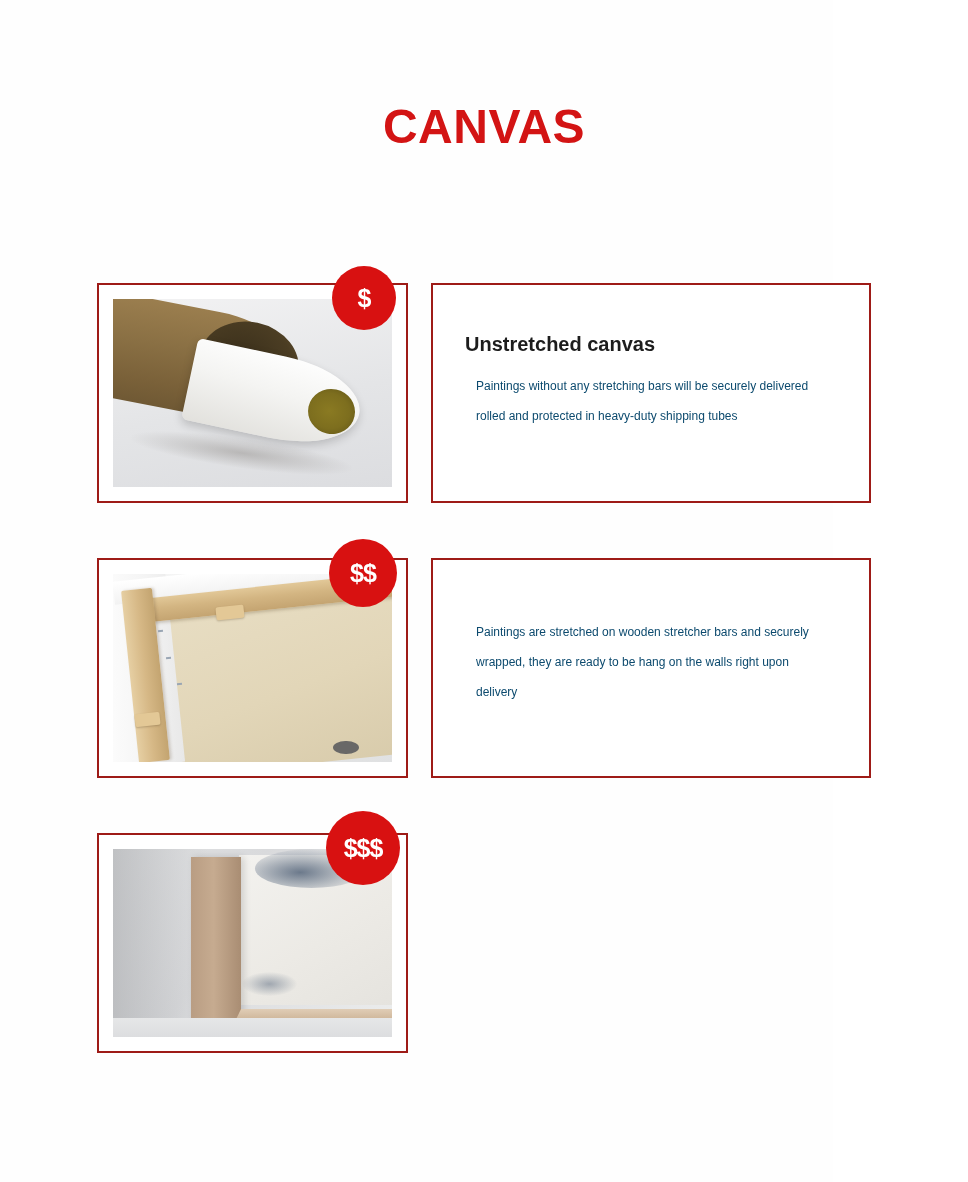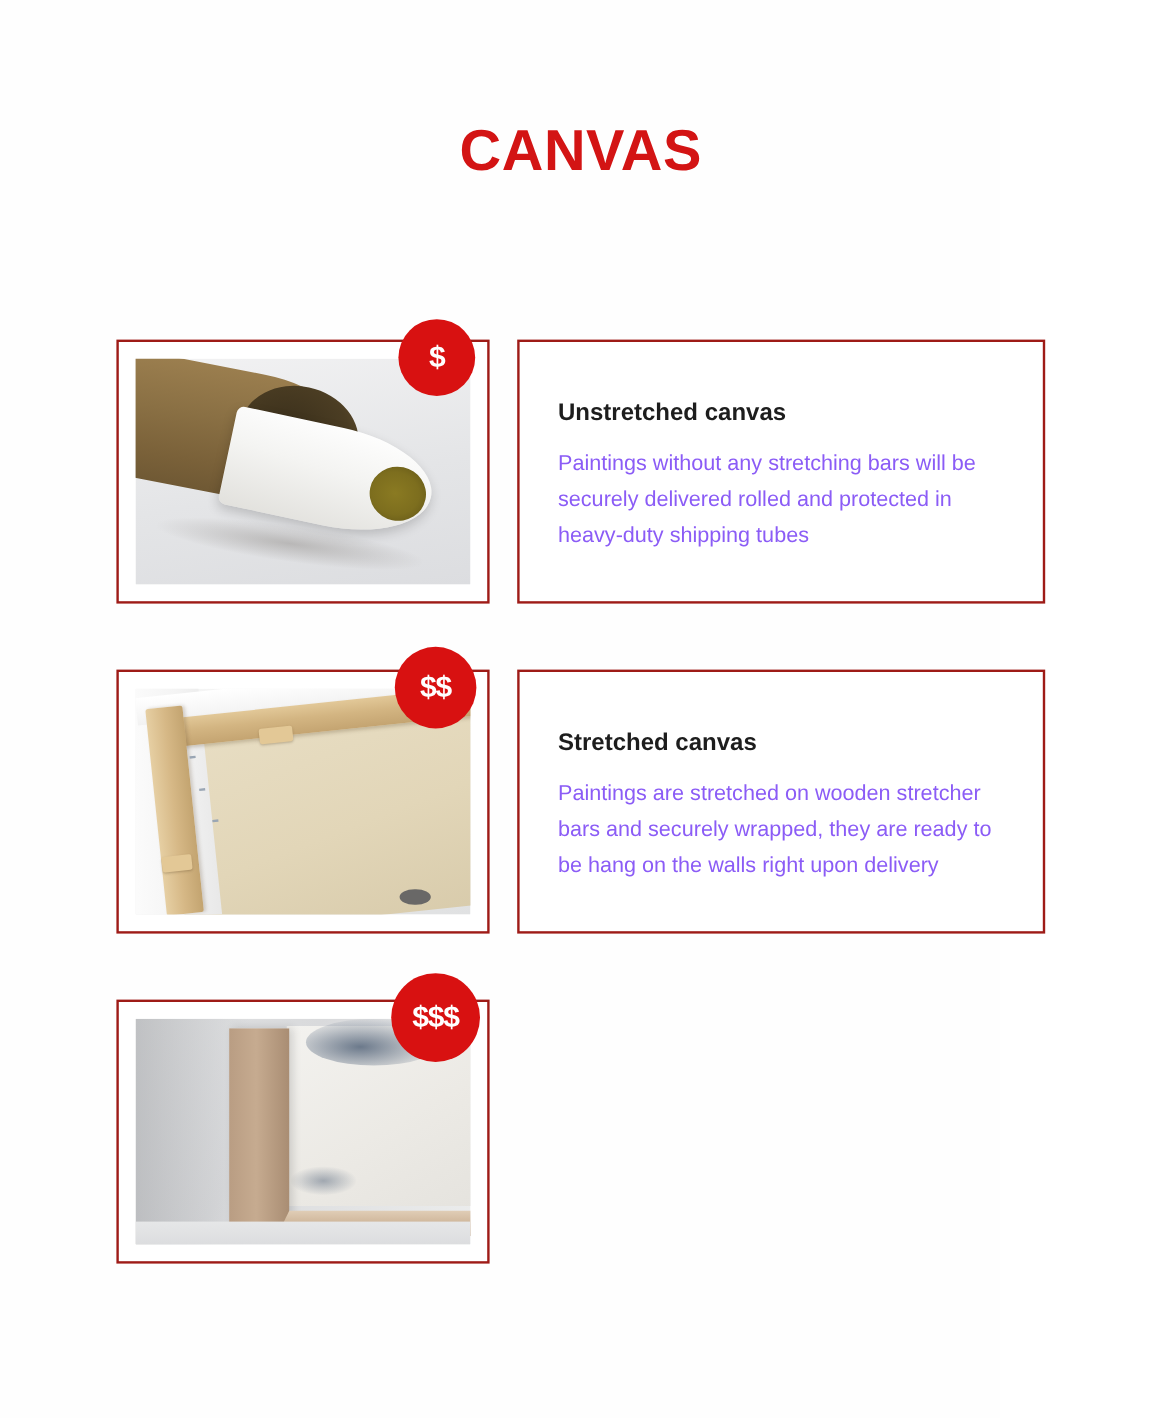--- a/index.html
+++ b/index.html
@@ -88,24 +88,24 @@
   .card-heading {
     font-family: "Liberation Sans", sans-serif;
     font-weight: bold;
     font-size: 20px;
     line-height: 26px;
     color: #1d1d1d;
     margin: 0 0 14px 0;
   }
   .card-body {
     font-family: "Liberation Sans", sans-serif;
-    font-size: 18px;
+    font-size: 12px;
     line-height: 30px;
-    color: #8b5cf6;
-    margin: 0;
+    color: #0c4a6e;
+    margin: 11px;
     white-space: pre-line;
   }
 
   
   .badge {
     position: absolute;
     top: -17px;
     border-radius: 50%;
     background: #d81111;
     color: #ffffff;
@@ -362,21 +362,20 @@
             <div class="sc-staple" style="left:19%; top:44%;"></div>
             <div class="sc-staple" style="left:23%; top:58%;"></div>
             <div class="sc-dot"></div>
           </div>
         </div>
       </div>
 
       <div class="badge badge-2">$$</div>
 
       <div class="text-card">
-        <p class="card-heading">Stretched canvas</p>
         <p class="card-body">Paintings are stretched on wooden stretcher bars and securely wrapped, they are ready to be hang on the walls right upon delivery</p>
       </div>
 
     </div>
 
     <div class="row">
 
       <div class="media-card">
         <div class="media-inner">
           <div class="photo">

